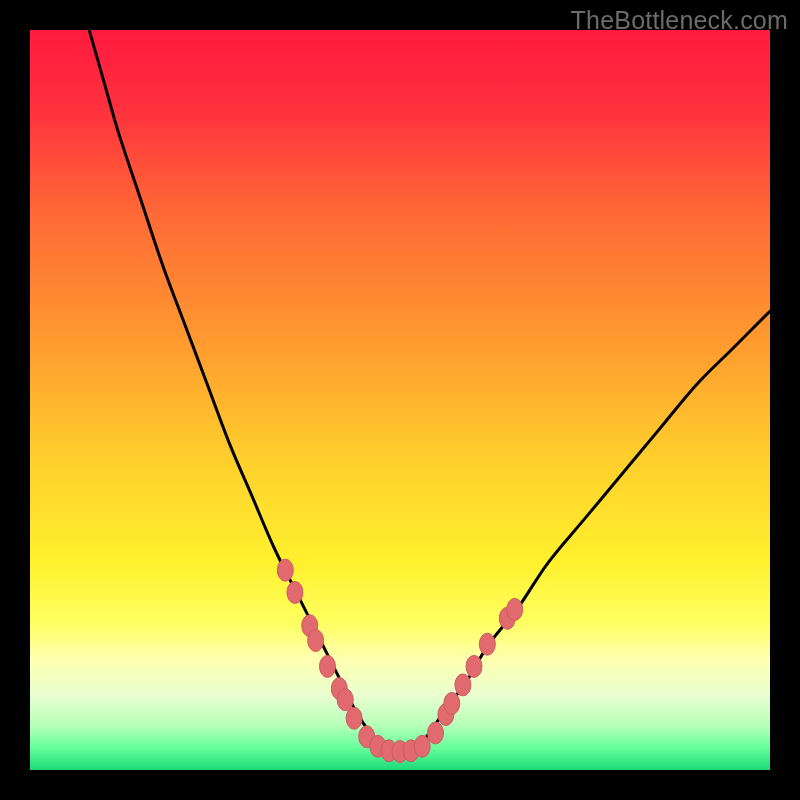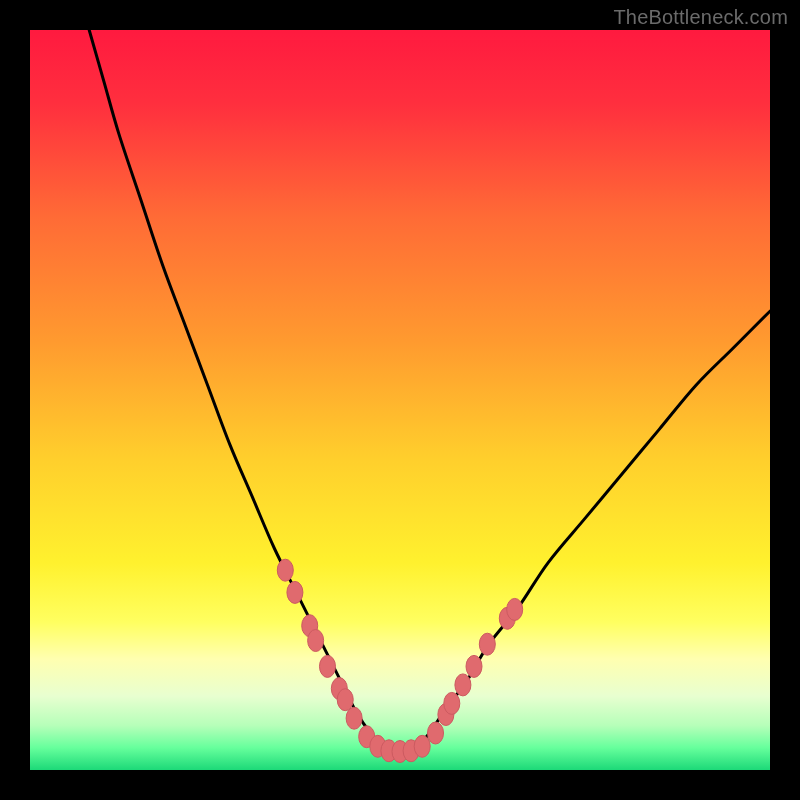--- a/index.html
+++ b/index.html
@@ -24,21 +24,21 @@
     left: 0;
     top: 0;
     width: 740px;
     height: 740px;
   }
   .watermark {
     position: absolute;
     top: 6px;
     right: 12px;
     color: #6b6b6b;
-    font-size: 20px;
+    font-size: 25px;
     font-weight: 400;
     letter-spacing: 0.2px;
     user-select: none;
   }
   svg { display: block; }
 </style>
 </head>
 <body>
 
 <div class="watermark">TheBottleneck.com</div>

